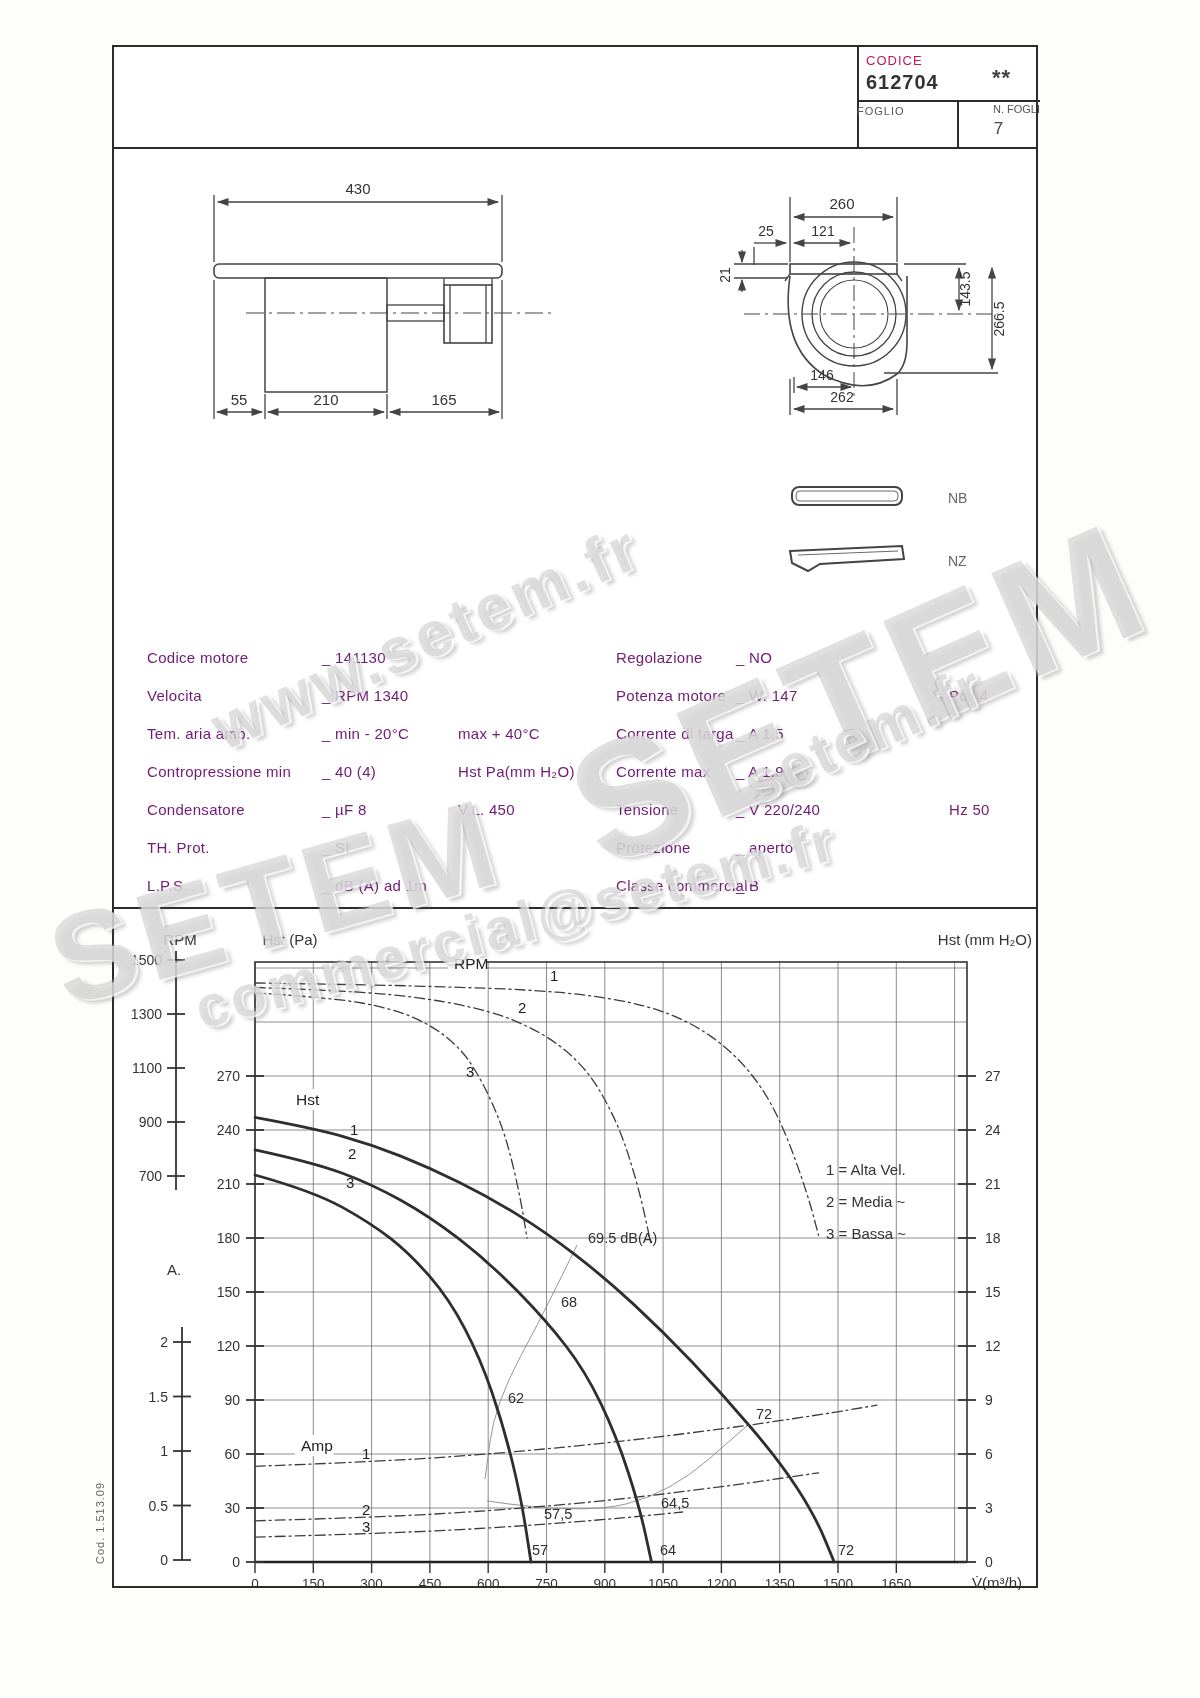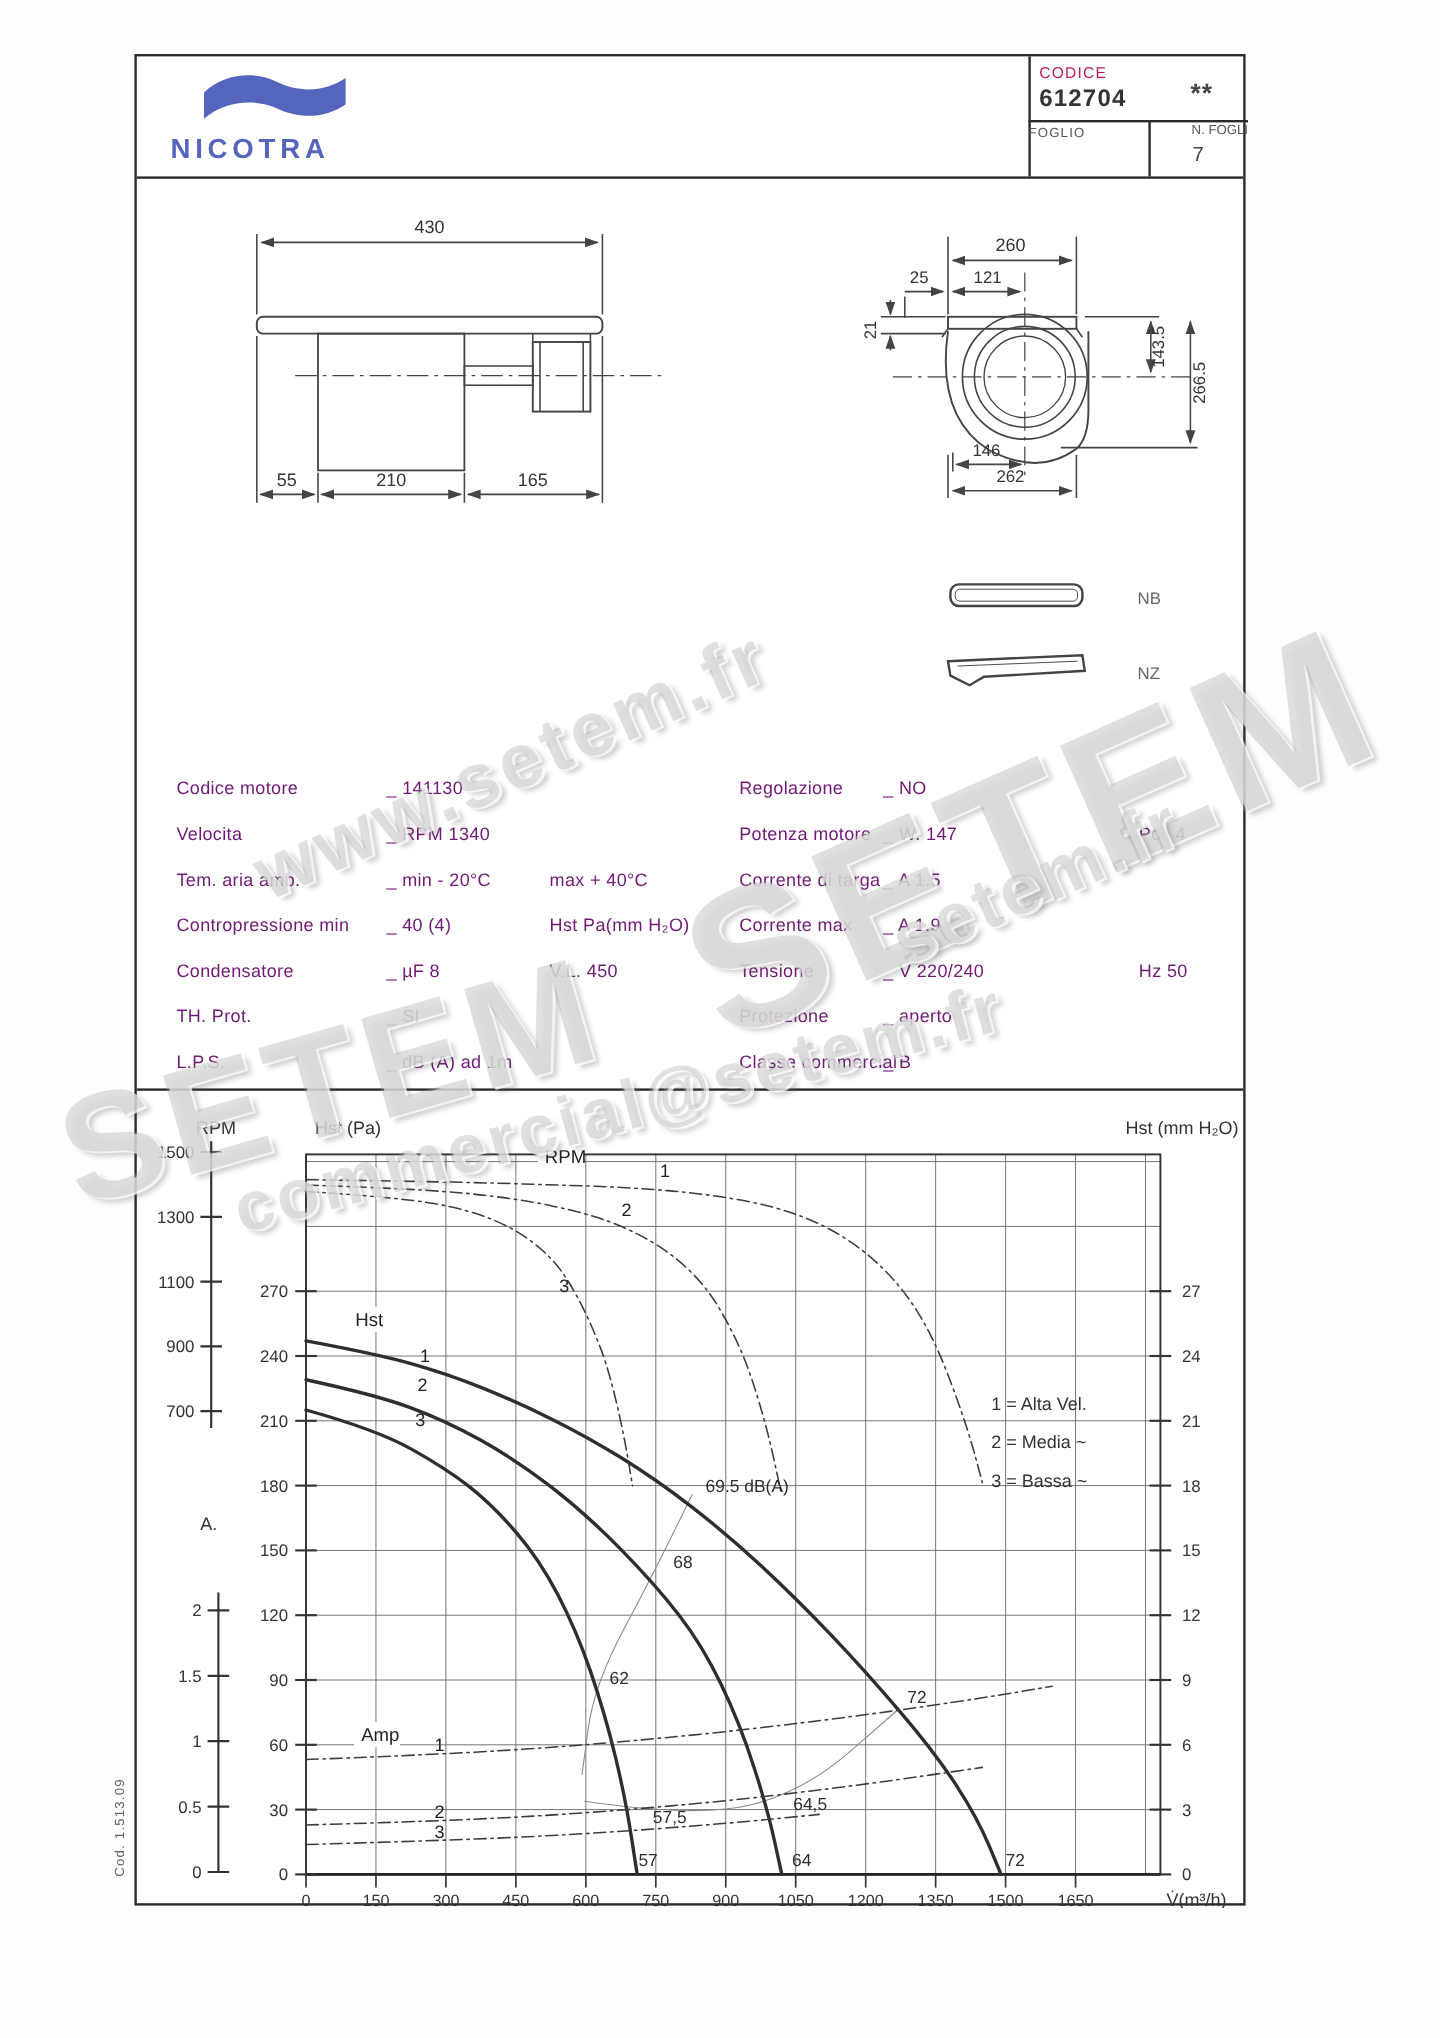--- a/index.html
+++ b/index.html
@@ -57,26 +57,20 @@
 
 <div class="page">
 
   <div class="frame">
 
     <div class="hr" style="top:100px"></div>
     <div class="vr" style="left:743px;height:100px"></div>
     <div class="hr" style="top:53px;left:743px;width:183px"></div>
     <div class="vr" style="left:843px;top:53px;height:47px"></div>
 
-    <div class="logo-wrap">
-      <svg width="240" height="88" viewBox="0 0 240 88">
-        <path d="M38,22 C55,6 80,4 98,13 C118,23 140,21 156,10 L156,32 C140,43 118,45 98,35 C80,27 55,29 38,44 Z" fill="#5565bd"></path>
-      </svg>
-      <div class="logo-text">NICOTRA</div>
-    </div>
     <div class="cod-label">CODICE</div>
     <div class="cod-value">612704</div>
     <div class="stars">**</div>
     <div class="foglio-label">FOGLIO</div>
     <div class="nfogli-label">N. FOGLI</div>
     <div class="nfogli-value">7</div>
 
     <svg class="drawings" viewBox="0 0 926 460">
       <defs>
         <marker id="arr" viewBox="0 0 10 10" refX="9" refY="5" markerWidth="9" markerHeight="9" orient="auto-start-reverse">

